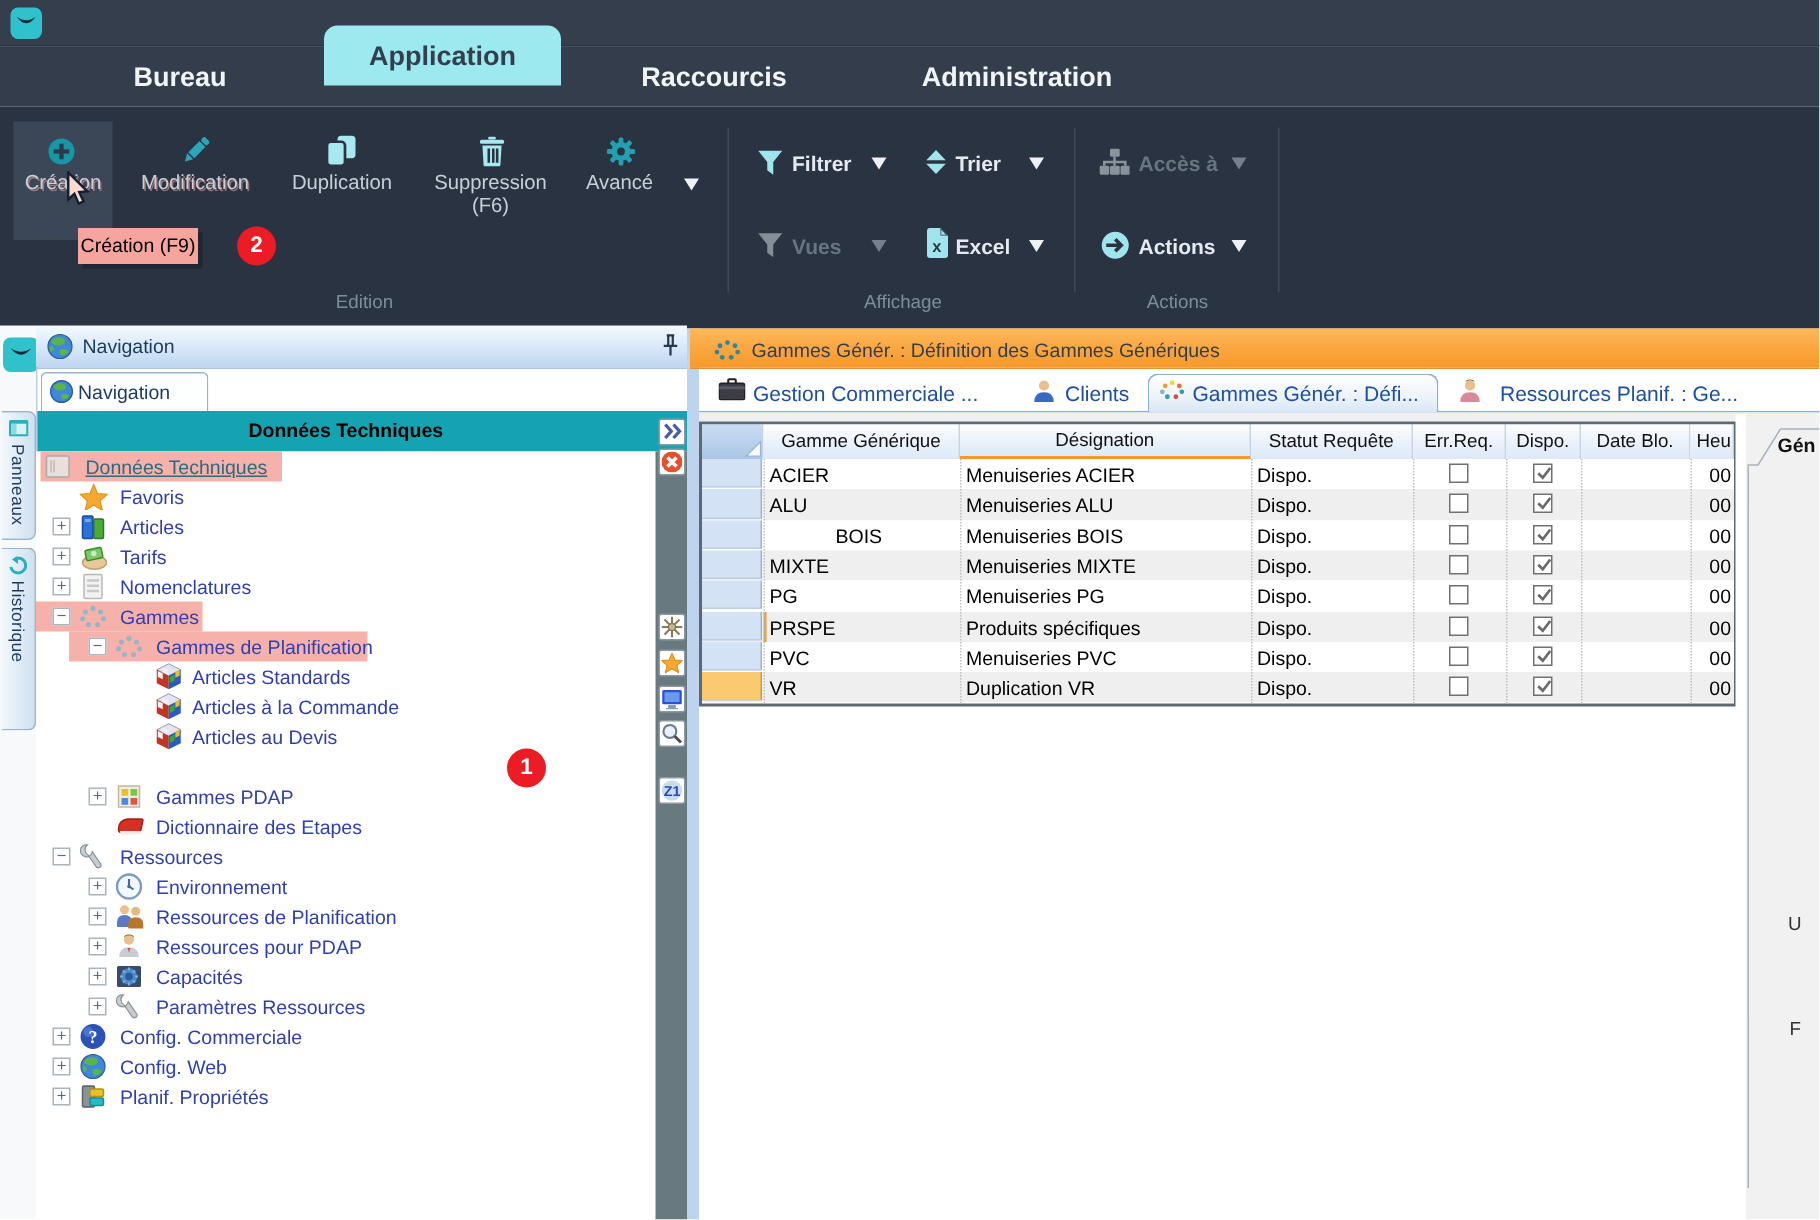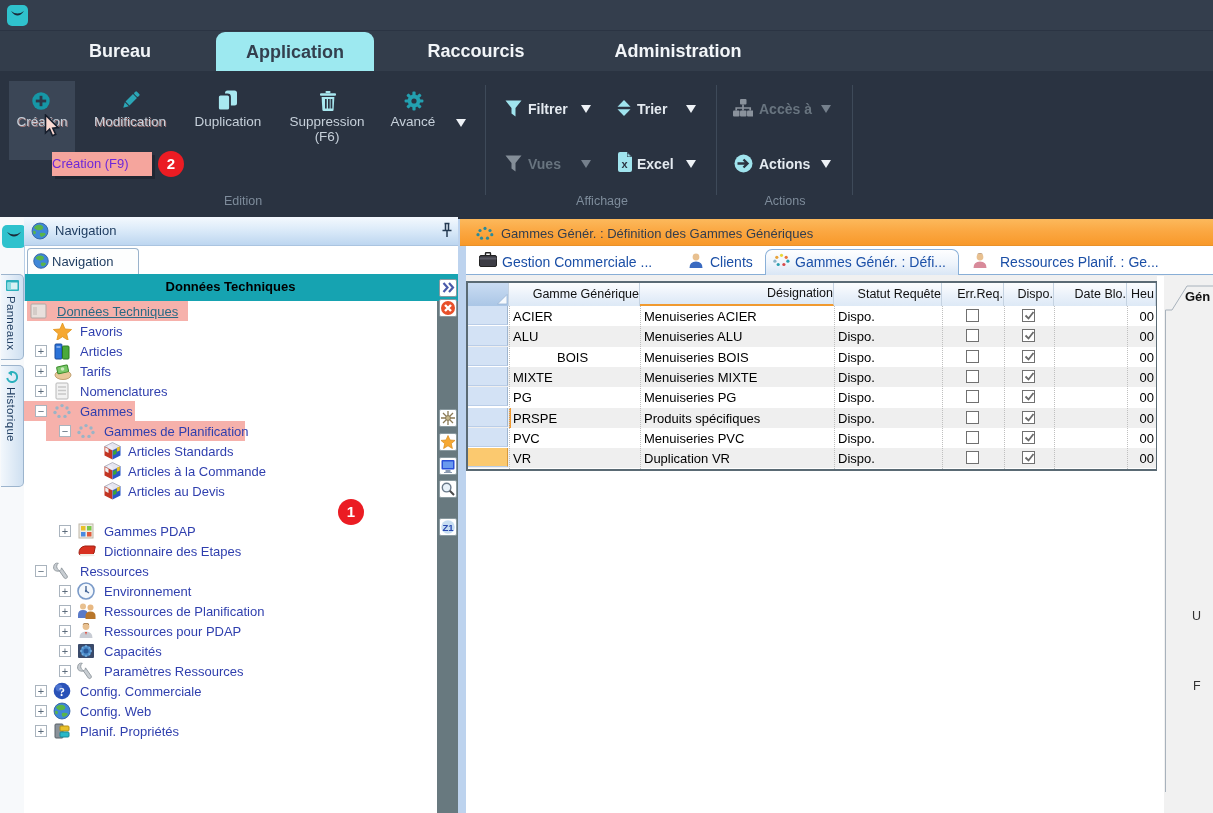--- a/index.html
+++ b/index.html
@@ -5,21 +5,21 @@
   * { margin:0; padding:0; box-sizing:border-box; }
   html,body { width:1213px; height:813px; overflow:hidden; }
   body { font-family:"Liberation Sans", sans-serif; position:relative; background:#fff; }
   .abs { position:absolute; }
 
   
   #titlebar { left:0; top:0; width:1213px; height:31px; background:#343e4d; }
   #tabbar   { left:0; top:31px; width:1213px; height:40px; background:#333d4b; }
   #ribbon   { left:0; top:71px; width:1213px; height:148px; background:#2a3341; }
   .rtab { top:31px; height:40px; line-height:40px; color:#f2f5f8; font-size:18px; font-weight:bold; text-align:center; }
-  #apptab { left:216px; top:32px; width:158px; height:40px; background:#9de9f0; border-radius:9px 9px 0 0; color:#333f4e; font-size:18px; font-weight:bold; text-align:center; line-height:40px; }
+  #apptab { left:216px; top:17px; width:158px; height:40px; background:#9de9f0; border-radius:9px 9px 0 0; color:#333f4e; font-size:18px; font-weight:bold; text-align:center; line-height:40px; }
   .sep { width:1px; background:#3e4a59; top:85px; height:110px; }
   .rbtn-label { font-size:13.5px; color:#c6d0da; text-align:center; top:114px; }
   .rowlabel { font-size:14px; color:#e4eaf0; font-weight:bold; }
   .rowlabel.dis { color:#68747f; font-weight:bold; }
   .grplabel { font-size:12.5px; color:#7e8c9b; text-align:center; top:194px; }
   .dar { width:0; height:0; border-left:5.5px solid transparent; border-right:5.5px solid transparent; border-top:8px solid #eef2f6; }
   .dar.dis { border-top-color:#75808c; }
 
   
   #dockstrip { left:0; top:217px; width:24px; height:596px; background:#f7f9fb; }
@@ -43,21 +43,21 @@
 
   
   #orangebar { left:460px; top:219px; width:753px; height:27px; background:linear-gradient(180deg,#fcb95c 0%,#fba843 45%,#f8992a 100%); border-bottom:1px solid #e8912a; }
   #doctabs { left:466px; top:246px; width:747px; height:29px; background:#ffffff; }
   .dtab { position:absolute; font-size:14px; color:#1b4fa6; white-space:nowrap; }
   #activetab { left:765px; top:249px; width:194px; height:26px; background:linear-gradient(180deg,#fefeff 0%,#eef4fb 55%,#d9e6f5 100%); border:1px solid #8ab0d8; border-bottom:none; border-radius:7px 7px 0 0; }
   #tabline { left:466px; top:274px; width:747px; height:1px; background:#88aed6; }
 
   
   #grid { left:466px; top:281px; width:692px; height:190px; border:2px solid #5a6a74; background:#fff; }
-  .gh { position:absolute; top:0; height:23px; background:linear-gradient(180deg,#fcfdfe 0%,#eaf1fa 55%,#dde9f6 100%); border-right:1px solid #c5d3e2; font-size:12.5px; color:#111; text-align:right; line-height:23px; }
+  .gh { position:absolute; top:0; height:23px; background:linear-gradient(180deg,#fcfdfe 0%,#eaf1fa 55%,#dde9f6 100%); border-right:1px solid #c5d3e2; font-size:12.5px; color:#111; text-align:center; line-height:23px; }
   .gr { position:absolute; left:0; width:688px; height:20.3px; }
   .gc { position:absolute; font-size:13px; color:#000; top:3px; white-space:nowrap; }
   .cellsep { position:absolute; top:0; bottom:0; width:1px; background:#dcdcdc; }
   .selcell { position:absolute; left:0; width:40px; height:19.3px; background:#d3e2f5; border-bottom:1px solid #b9cde8; border-right:1px solid #9fb6d0; }
   .cb { position:absolute; width:13px; height:13px; border:1px solid #707070; background:#fff; top:3px; }
 </style>
 </head>
 <body>
 
 <div class="abs" id="titlebar"></div>
@@ -178,21 +178,21 @@
     <circle cx="9.5" cy="9.5" r="9" fill="#a0e4ee"></circle>
     <path d="M3.5 9.5 H13 M9.5 5.5 L13.5 9.5 L9.5 13.5" stroke="#2a3341" stroke-width="2.4" fill="none"></path>
   </svg>
 <div class="abs rowlabel" style="left:759px; top:156px;">Actions</div>
 <div class="abs dar" style="left:821px; top:160px;"></div>
 
 <div class="abs grplabel" style="left:193px; width:100px;">Edition</div>
 <div class="abs grplabel" style="left:552px; width:100px;">Affichage</div>
 <div class="abs grplabel" style="left:735px; width:100px;">Actions</div>
 
-<div class="abs" style="left:52px; top:152px; width:100px; height:24px; background:#f5a59d; box-shadow:3px 3px 0 rgba(20,25,35,0.45); font-size:13px; color:#6d28d9; line-height:24px;">Création (F9)</div>
+<div class="abs" style="left:52px; top:152px; width:80px; height:24px; background:#f5a59d; box-shadow:3px 3px 0 rgba(20,25,35,0.45); font-size:13px; color:#000000; text-align:center; line-height:24px;">Création (F9)</div>
 
 <div class="abs" style="left:158px; top:151px; width:26px; height:26px; border-radius:50%; background:#eb1c23; color:#fff; font-size:15px; font-weight:bold; text-align:center; line-height:26px;">2</div>
 
 <svg class="abs" style="left:44px; top:114px;" width="18" height="24">
     <path d="M1.5 1 L1.5 19 L5.6 15.2 L8.5 21.8 L11.7 20.3 L8.8 14.1 L14.2 13.6 Z" fill="#fbd8d0" stroke="#161e2c" stroke-width="1.6"></path>
   </svg>
 
 <div class="abs" id="dockstrip"></div>
 <div class="abs" style="left:2px; top:225px; width:24px; height:23px; background:#2fc2cd; border-radius:5px;"></div>
 <svg class="abs" style="left:7px; top:232px;" width="14" height="9">

